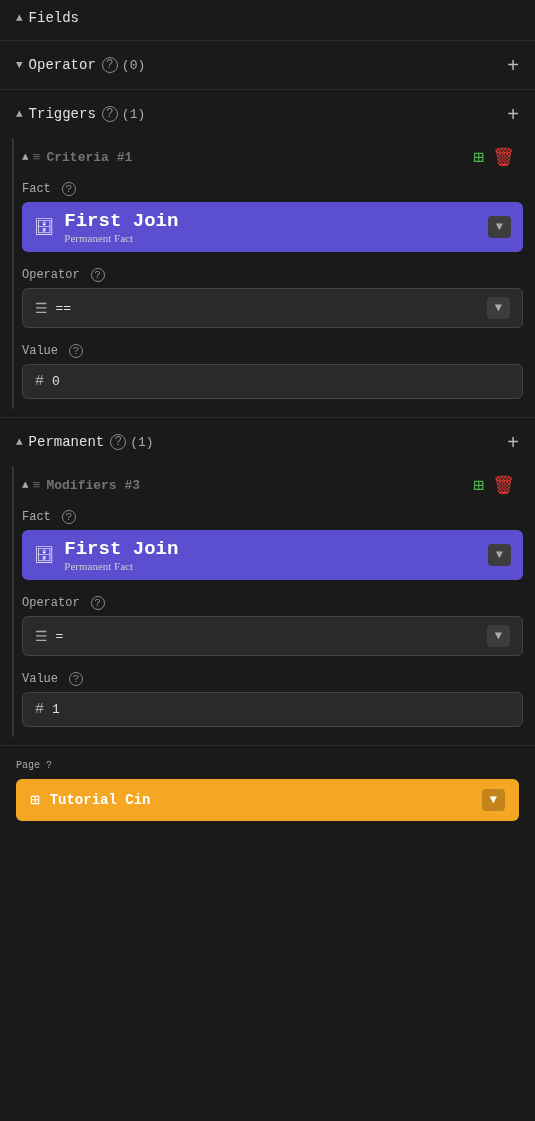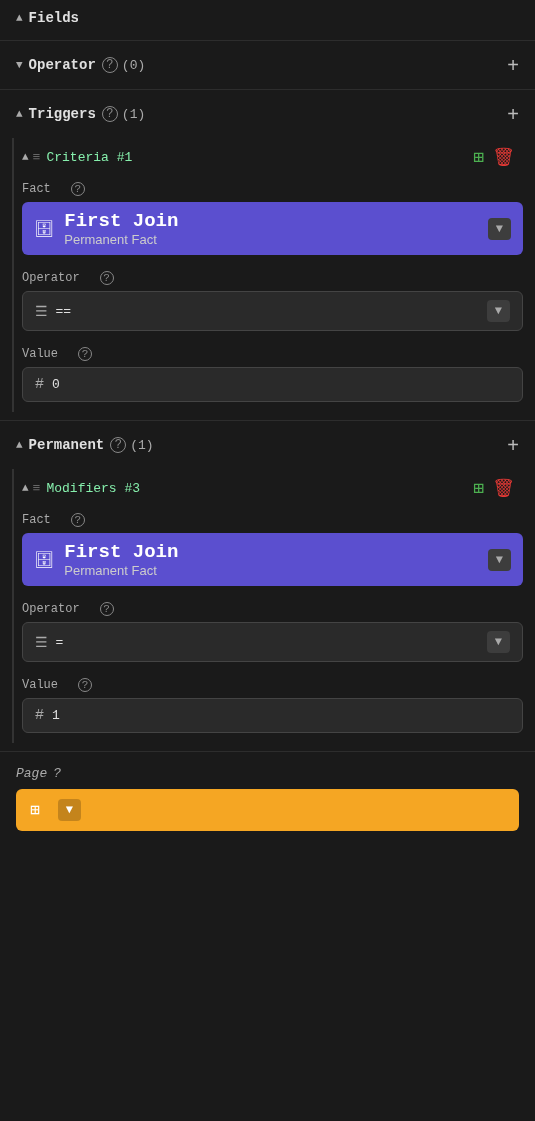--- a/index.html
+++ b/index.html
@@ -21,21 +21,21 @@
       user-select: none;
     }
 
     .section-header .chevron {
       margin-right: 6px;
       font-size: 11px;
       color: #aaa;
     }
 
     .section-header .title {
-      font-weight: bold;
+      font-weight: normal;
       font-size: 14px;
       color: #e0e0e0;
     }
 
     .section-header .help-icon {
       margin-left: 6px;
       color: #888;
       font-size: 12px;
       border: 1px solid #888;
       border-radius: 50%;
@@ -83,22 +83,22 @@
     }
 
     .sub-header .drag-icon {
       color: #666;
       margin-right: 6px;
       font-size: 13px;
     }
 
     .sub-header .sub-title {
       font-size: 13px;
-      color: #86efac;
-      font-weight: normal;
+      color: #737373;
+      font-weight: bold;
     }
 
     .sub-header .action-icons {
       margin-left: auto;
       display: flex;
       gap: 8px;
     }
 
     .icon-green {
       color: #4caf50;
@@ -115,21 +115,21 @@
     .field-group {
       padding: 6px 0 10px 0;
     }
 
     .field-label {
       display: flex;
       align-items: center;
       color: #aaa;
       font-size: 12px;
       margin-bottom: 6px;
-      gap: 20px;
+      gap: 11px;
     }
 
     .field-label .help-icon {
       color: #888;
       font-size: 11px;
       border: 1px solid #888;
       border-radius: 50%;
       width: 14px;
       height: 14px;
       display: inline-flex;
@@ -158,23 +158,23 @@
     }
 
     .fact-select .fact-name {
       font-size: 19px;
       font-weight: bold;
       color: #fff;
       font-family: 'Courier New', monospace;
     }
 
     .fact-select .fact-type {
-      font-size: 13px;
+      font-size: 11px;
       color: #ccc;
-      font-family: Liberation Sans, sans-serif;
+      font-family: Liberation Serif, serif;
     }
 
     .fact-select .dropdown-arrow {
       background-color: #3d3d3d;
       border-radius: 4px;
       padding: 4px 8px;
       color: #aaa;
       font-size: 12px;
       margin-left: 8px;
     }
@@ -237,24 +237,23 @@
     }
 
     .page-section {
       padding: 10px 16px;
     }
 
     .page-label {
       display: flex;
       align-items: flex-start;
       color: #aaa;
-      font-size: 13px;
+      font-size: 10px;
       margin-bottom: 8px;
       gap: 6px;
-      font-style: italic;
     }
 
     .page-select {
       display: flex;
       align-items: center;
       background-color: #f5a623;
       border-radius: 6px;
       padding: 10px 14px;
       cursor: pointer;
     }
@@ -422,15 +421,16 @@
 
 <div class="divider"></div>
 
 <div class="page-section">
   <div class="page-label">
     <span>Page</span>
     <span class="help-icon">?</span>
   </div>
   <div class="page-select">
     <span class="page-icon">⊞</span>
+    <span class="page-name">Tutorial Cin</span>
     <span class="dropdown-arrow">▼</span>
   </div>
 </div>
 
 </body></html>

